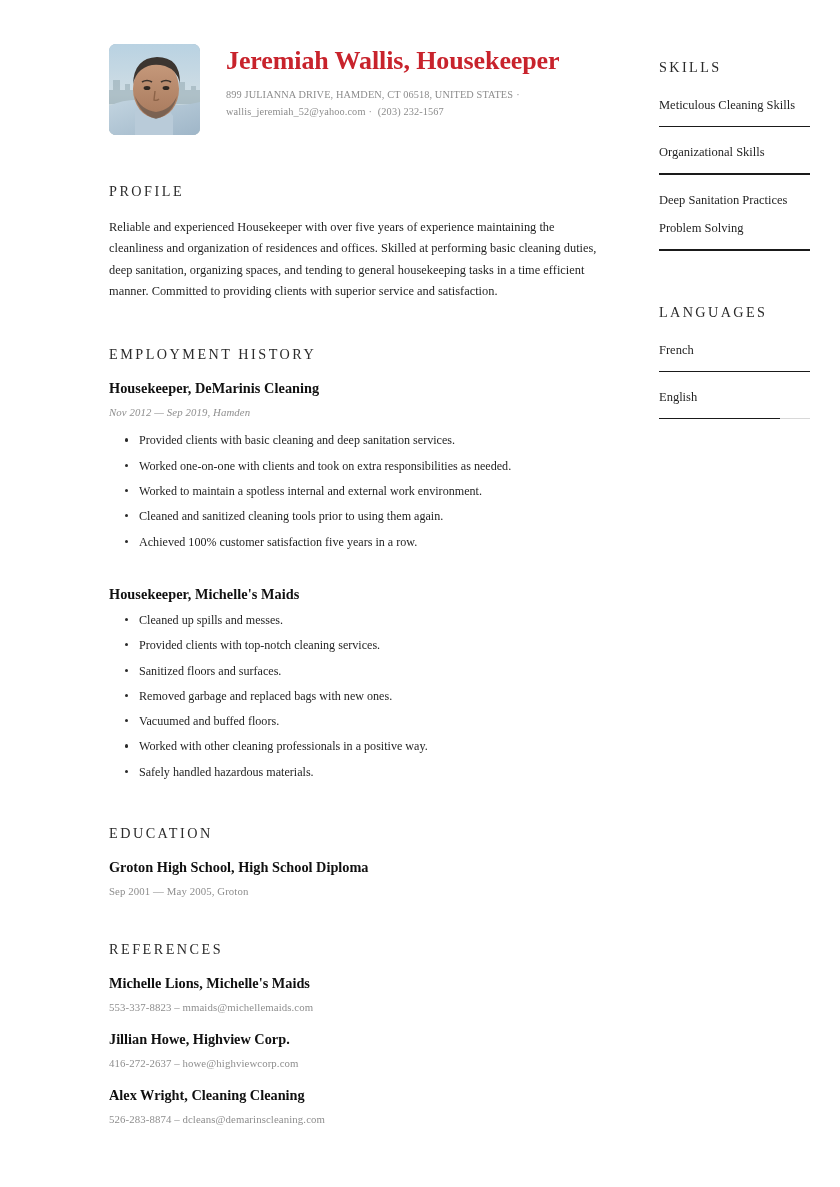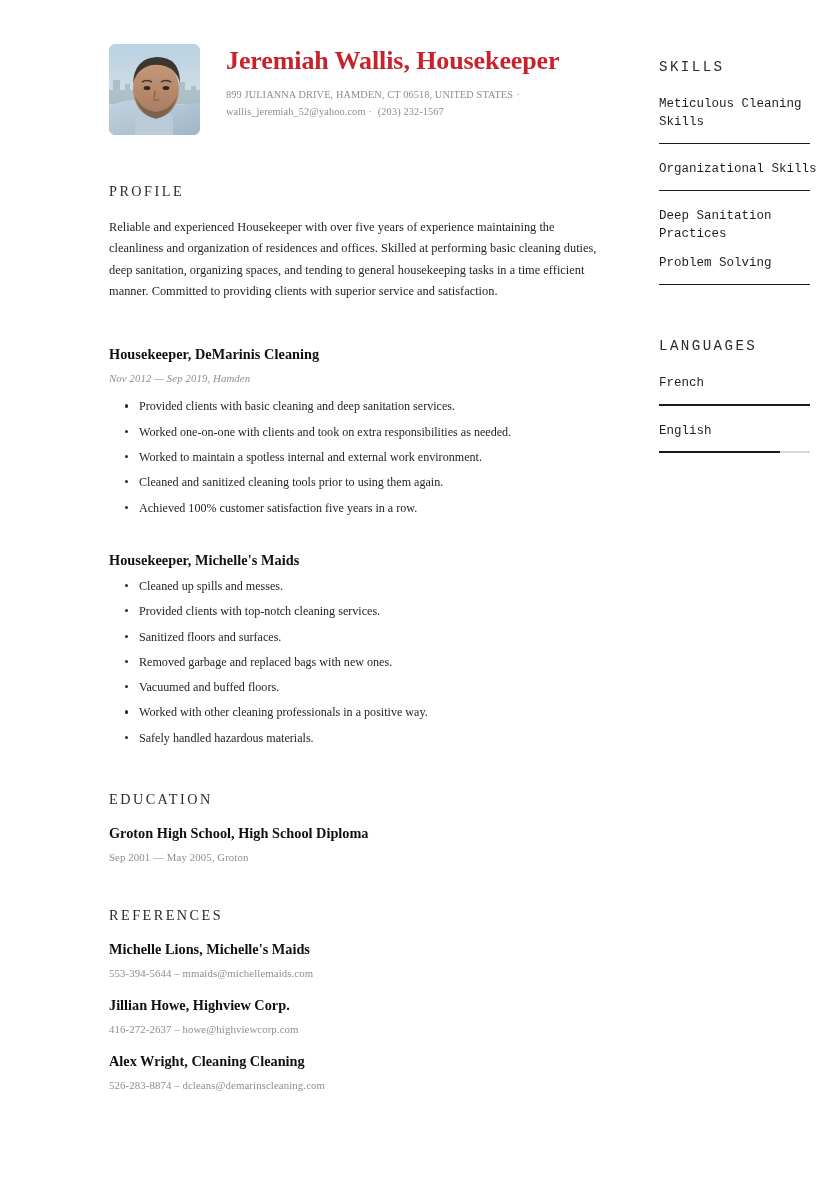--- a/index.html
+++ b/index.html
@@ -151,21 +151,20 @@
     color: #8e8e8e;
     letter-spacing: 0.1px;
   }
 
   
   .side-col {
     width: 172px;
     flex: 0 0 172px;
     margin-left: 38px;
     padding-top: 15px;
-    font-family: Liberation Mono, monospace;
   }
 
   .side-heading {
     font-size: 14.2px;
     font-weight: 400;
     letter-spacing: 2.4px;
     color: #2b2b2b;
     text-transform: uppercase;
     margin-bottom: 21px;
   }
@@ -252,20 +251,21 @@
     </div>
 
     <div class="section">
       <div class="section-heading">PROFILE</div>
       <div class="profile-text">Reliable and experienced Housekeeper with over five years of experience maintaining the cleanliness and organization of residences and offices. Skilled at performing basic cleaning duties, deep sanitation, organizing spaces, and tending to general housekeeping tasks in a time efficient manner. Committed to providing clients with superior service and satisfaction.</div>
     </div>
 
     <div class="gap-lg"></div>
 
     <div class="section">
+      <div class="section-heading">EMPLOYMENT HISTORY</div>
 
       <div class="job">
         <div class="job-title">Housekeeper, DeMarinis Cleaning</div>
         <div class="job-meta">Nov 2012 — Sep 2019, Hamden</div>
         <ul class="bullets">
           <li>Provided clients with basic cleaning and deep sanitation services.</li>
           <li>Worked one-on-one with clients and took on extra responsibilities as needed.</li>
           <li>Worked to maintain a spotless internal and external work environment.</li>
           <li>Cleaned and sanitized cleaning tools prior to using them again.</li>
           <li>Achieved 100% customer satisfaction five years in a row.</li>
@@ -298,21 +298,21 @@
       </div>
     </div>
 
     <div class="gap-lg"></div>
 
     <div class="section">
       <div class="section-heading">REFERENCES</div>
 
       <div class="ref-item">
         <div class="ref-name">Michelle Lions, Michelle's Maids</div>
-        <div class="ref-contact">553-394-5644 – mmaids@michellemaids.com</div>
+        <div class="ref-contact">553-337-8823 – mmaids@michellemaids.com</div>
       </div>
       <div class="ref-item">
         <div class="ref-name">Jillian Howe, Highview Corp.</div>
         <div class="ref-contact">416-272-2637 – howe@highviewcorp.com</div>
       </div>
       <div class="ref-item">
         <div class="ref-name">Alex Wright, Cleaning Cleaning</div>
         <div class="ref-contact">526-283-8874 – dcleans@demarinscleaning.com</div>
       </div>
     </div>

